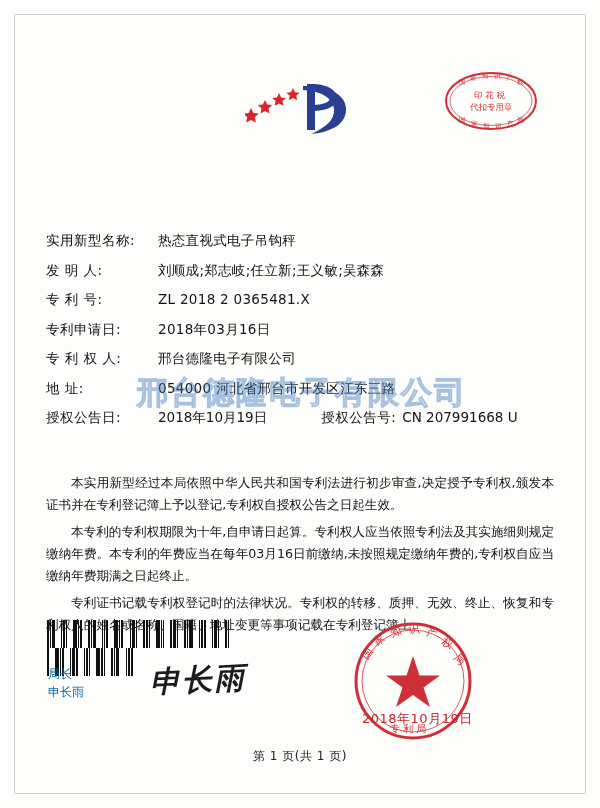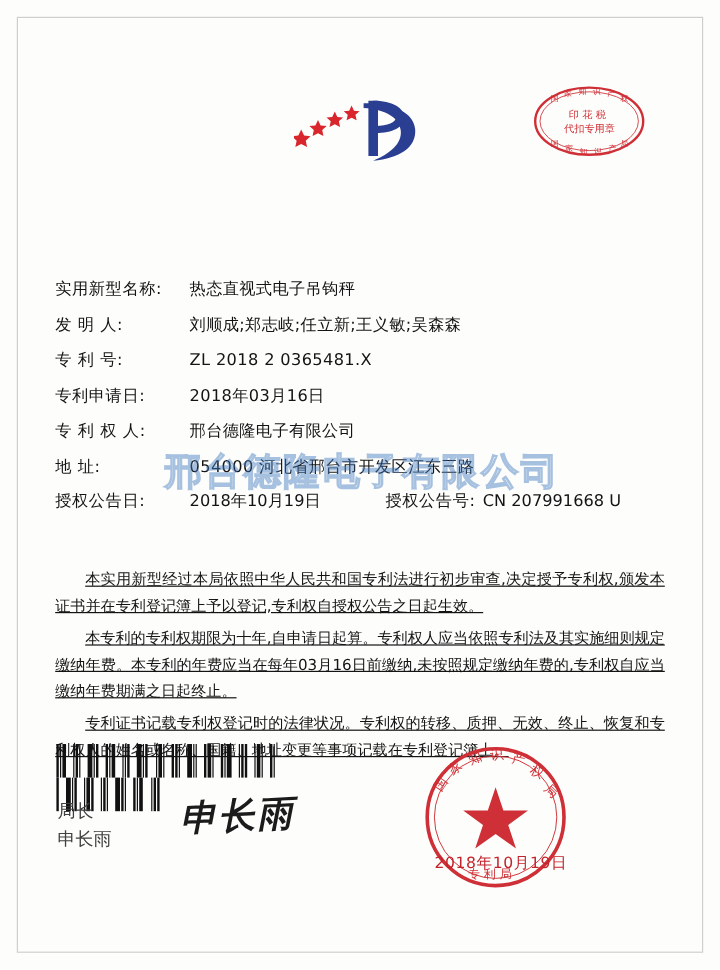--- a/index.html
+++ b/index.html
@@ -101,21 +101,20 @@
   }
   .paras {
     position: absolute;
     left: 46px;
     top: 472px;
     width: 508px;
     font-size: 12.6px;
     line-height: 1.72;
     color: #141414;
     text-align: justify;
-    text-decoration: underline;
   }
   .para {
     margin-bottom: 6px;
     text-indent: 25px;
   }
   
   .barcode {
     position: absolute;
     left: 47px;
     top: 620px;
@@ -126,22 +125,22 @@
     display: inline-block;
     background: #111;
     height: 28px;
     margin-right: 1px;
     vertical-align: top;
   }
   .signature-block {
     position: absolute;
     left: 48px;
     top: 665px;
-    font-size: 15px;
-    color: #404040;
+    font-size: 12px;
+    color: #0369a1;
     line-height: 1.5;
   }
   .hand-sign {
     position: absolute;
     left: 150px;
     top: 660px;
     font-size: 30px;
     color: #1b1b1b;
     font-family: "DejaVu Serif", "Liberation Serif", serif;
     font-style: italic;
@@ -330,14 +329,15 @@
       <g fill="#cf2f36" font-family="DejaVu Sans, sans-serif" font-size="10">
         <text x="38" y="112">专 利 局</text>
       </g>
 
       <polygon points="61,36 67.5,55.5 88,55.5 71.5,67.5 78,87 61,75 44,87 50.5,67.5 34,55.5 54.5,55.5" fill="#cf2f36"></polygon>
     </svg>
   </div>
 
   <div class="seal-date">2018年10月19日</div>
 
+  <div class="page-footer">第 1 页(共 1 页)</div>
 
 </div>
 
 </body></html>

